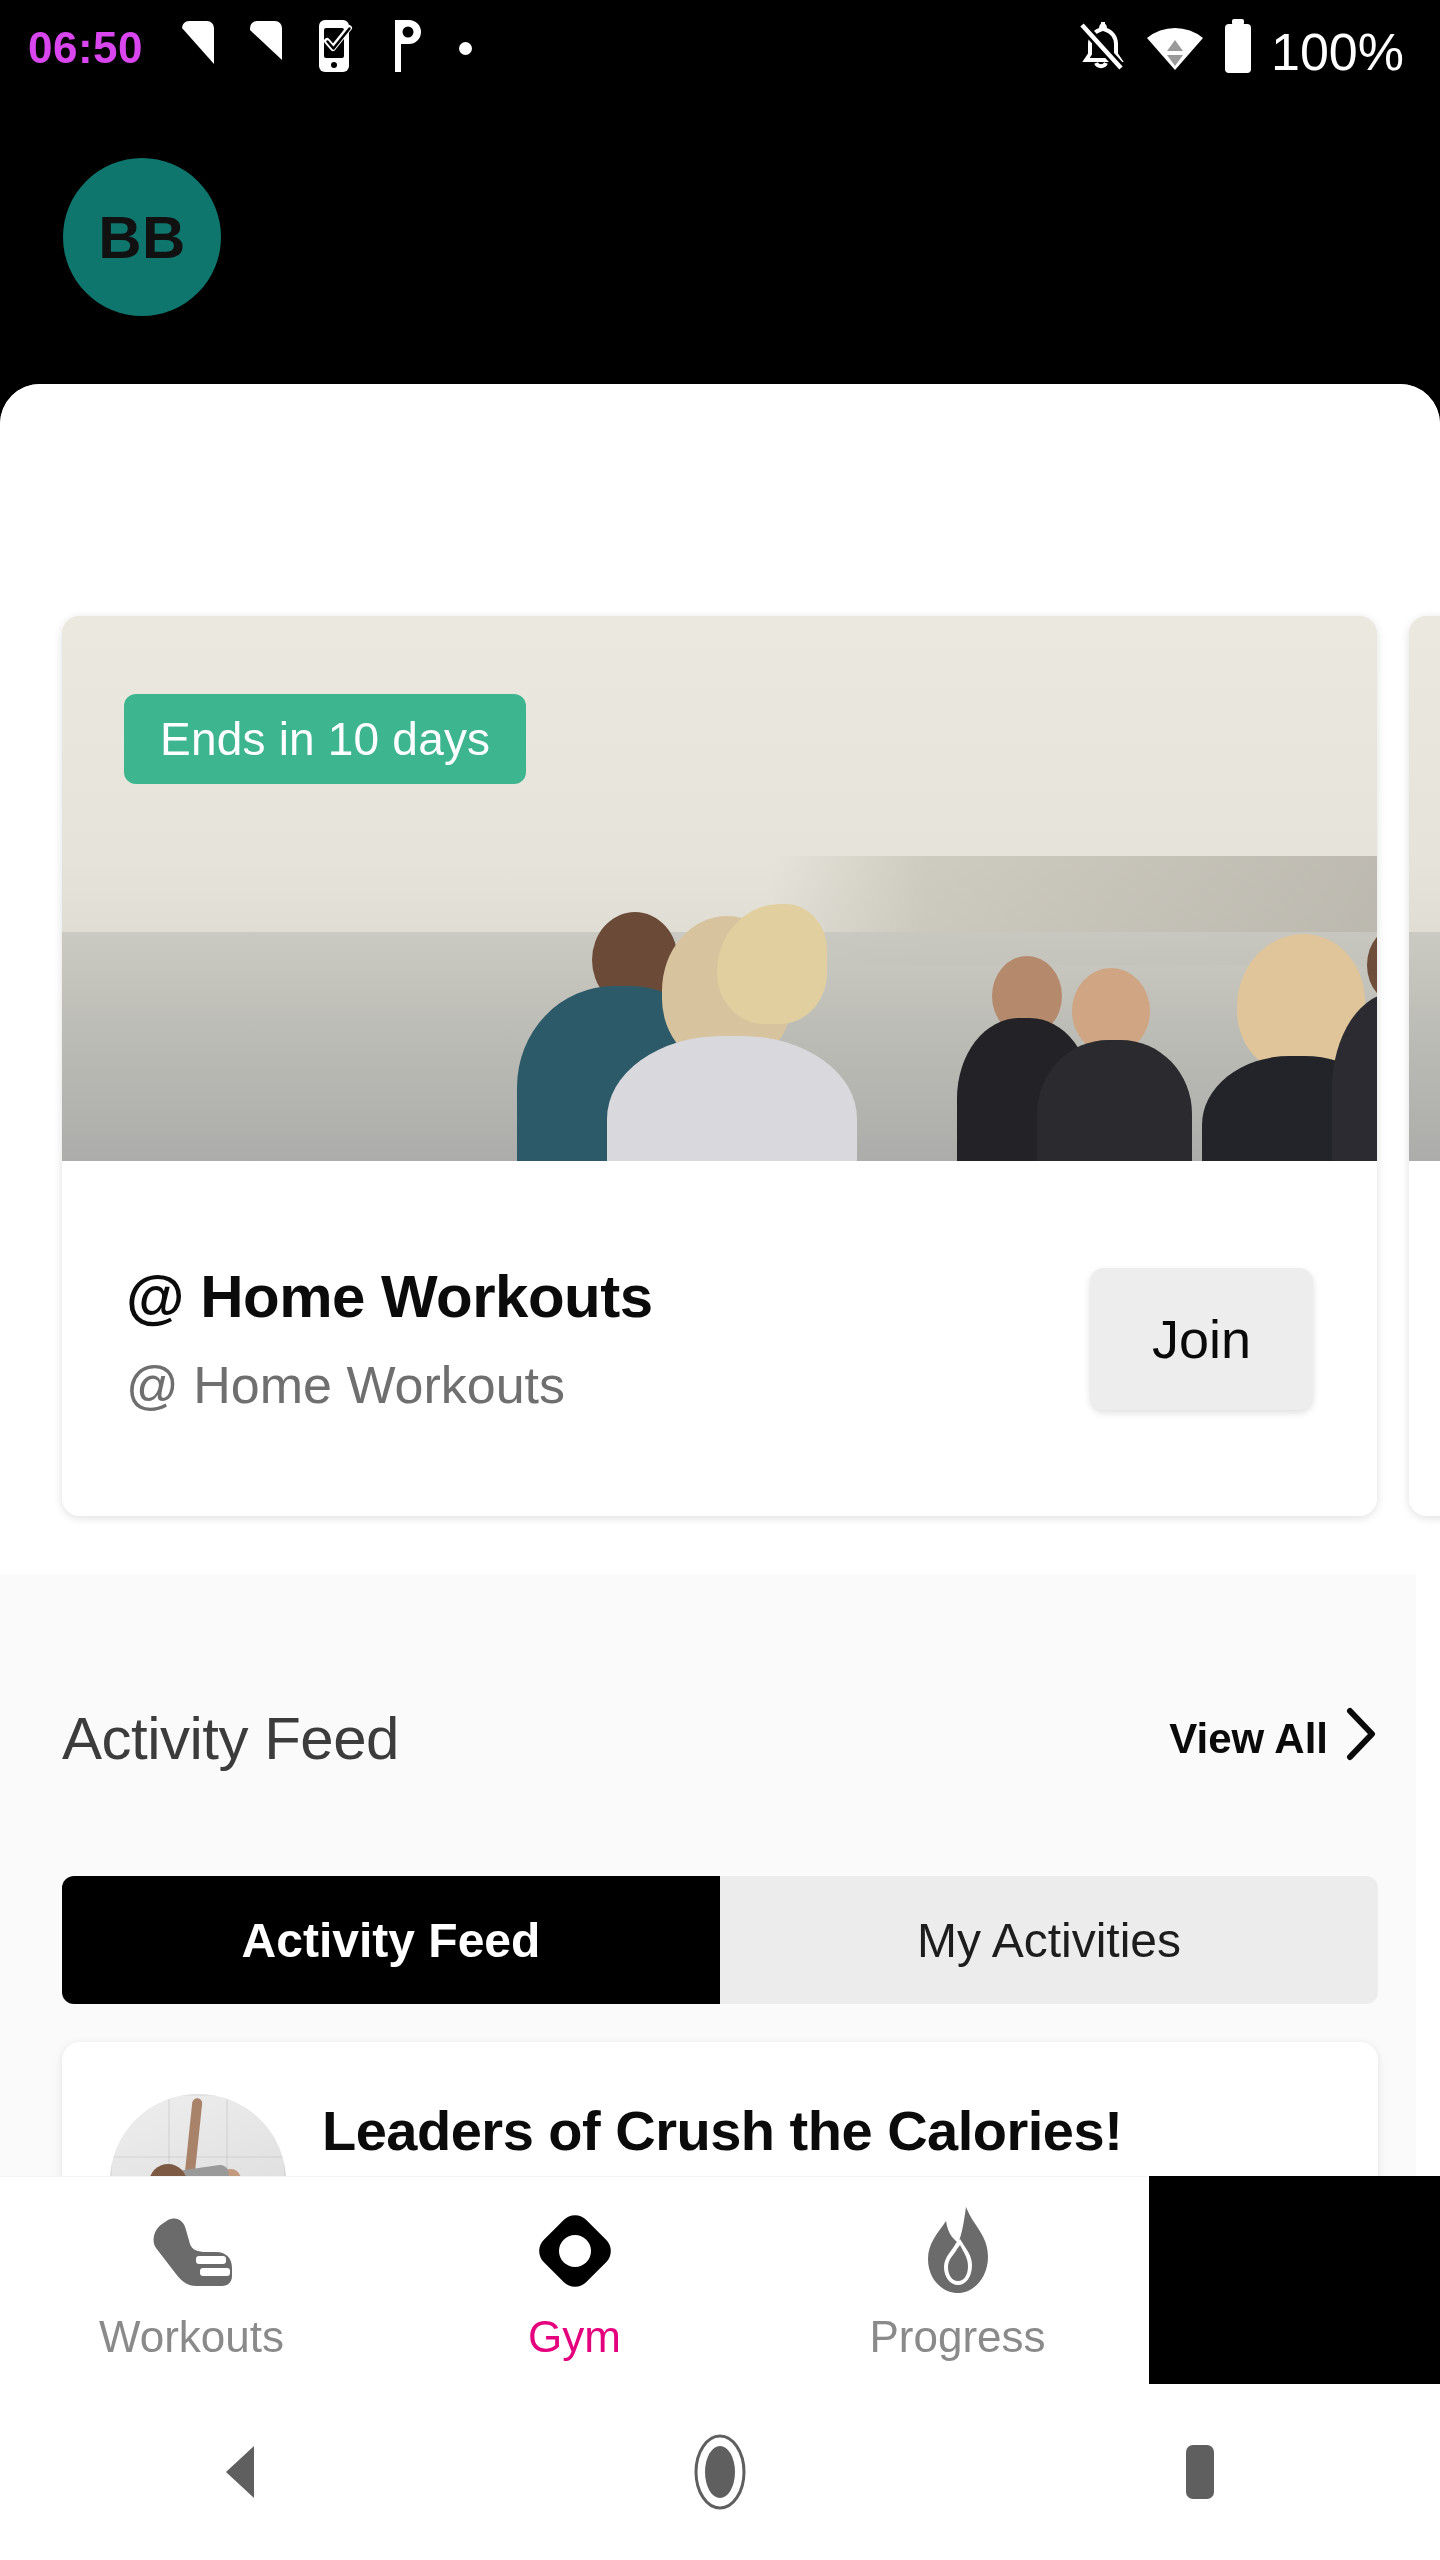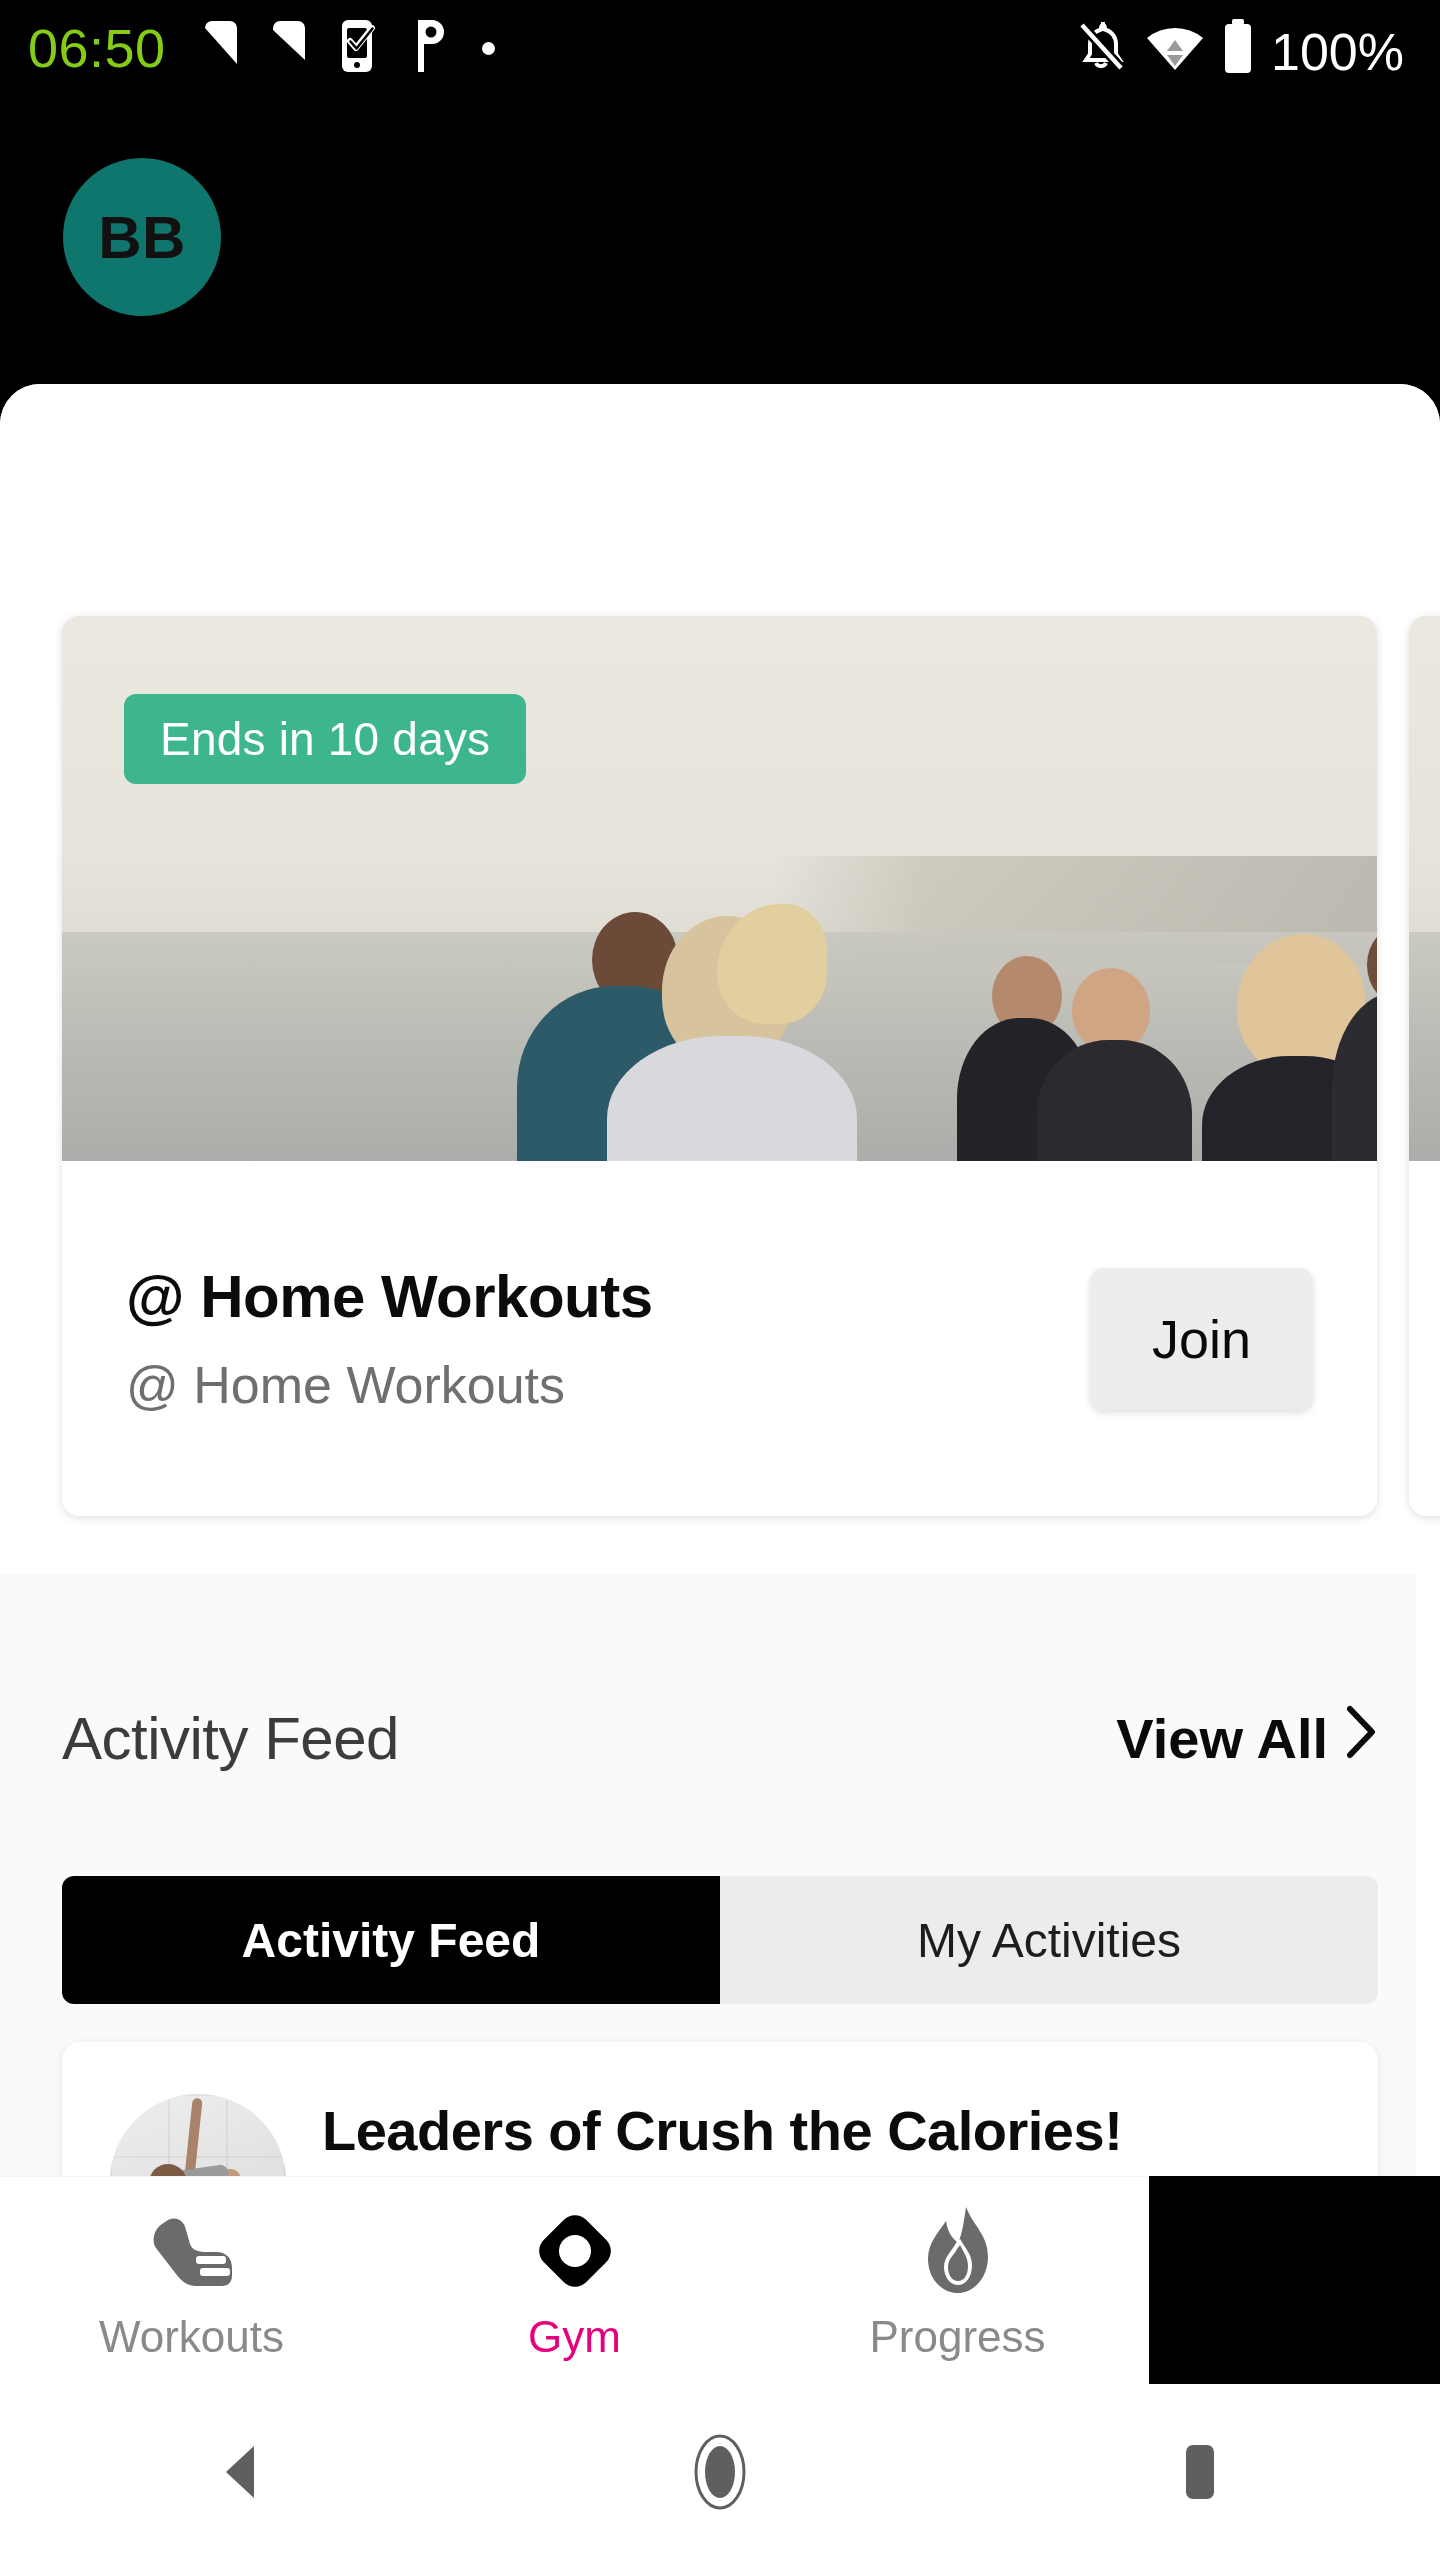--- a/index.html
+++ b/index.html
@@ -11,21 +11,21 @@
     position:relative;
   }
 
   
   .statusbar{
     position:absolute; top:0; left:0; width:1440px; height:96px;
     background:#000; display:flex; align-items:center;
     padding:0 36px 0 28px;
   }
   .sb-time{
-    color:#84cc16; font-size:54px; font-weight:400; letter-spacing:0.5px;
+    color:#d946ef; font-size:44px; font-weight:700; letter-spacing:0.5px;
     line-height:1;
   }
   .sb-left-icons{ display:flex; align-items:center; gap:34px; margin-left:38px; }
   .sb-right{ margin-left:auto; display:flex; align-items:flex-end; gap:16px;text-decoration:underline; }
   .sb-batterytext{ color:#fff; font-size:52px; font-weight:400; line-height:1; }
   .sb-dot{ width:13px; height:13px; border-radius:50%; background:#fff; }
 
   
   .app-header{
     position:absolute; top:96px; left:0; width:1440px; height:290px;
@@ -51,21 +51,21 @@
   
   .section-head{
     display:flex; align-items:center; justify-content:space-between;
     padding:0 62px;
   }
   .section-title{
     font-size:60px; font-weight:400; color:#3c3c3c; letter-spacing:-0.5px;
   }
   .view-all{
     display:flex; align-items:center; gap:16px;
-    font-size:56px; font-weight:700; color:#0a0a0a;
+    font-size:42px; font-weight:700; color:#0a0a0a;
   }
   .chev{ display:block; }
 
   
   .join-section{ position:absolute; top:0; left:0; width:1440px; height:1190px; background:#fff; }
   .join-head{ position:absolute; top:460px; left:0; width:1440px; }
   .cards-row{
     position:absolute; top:232px; left:0; width:1440px; height:910px;
     display:flex; gap:32px; padding-left:62px;
   }

